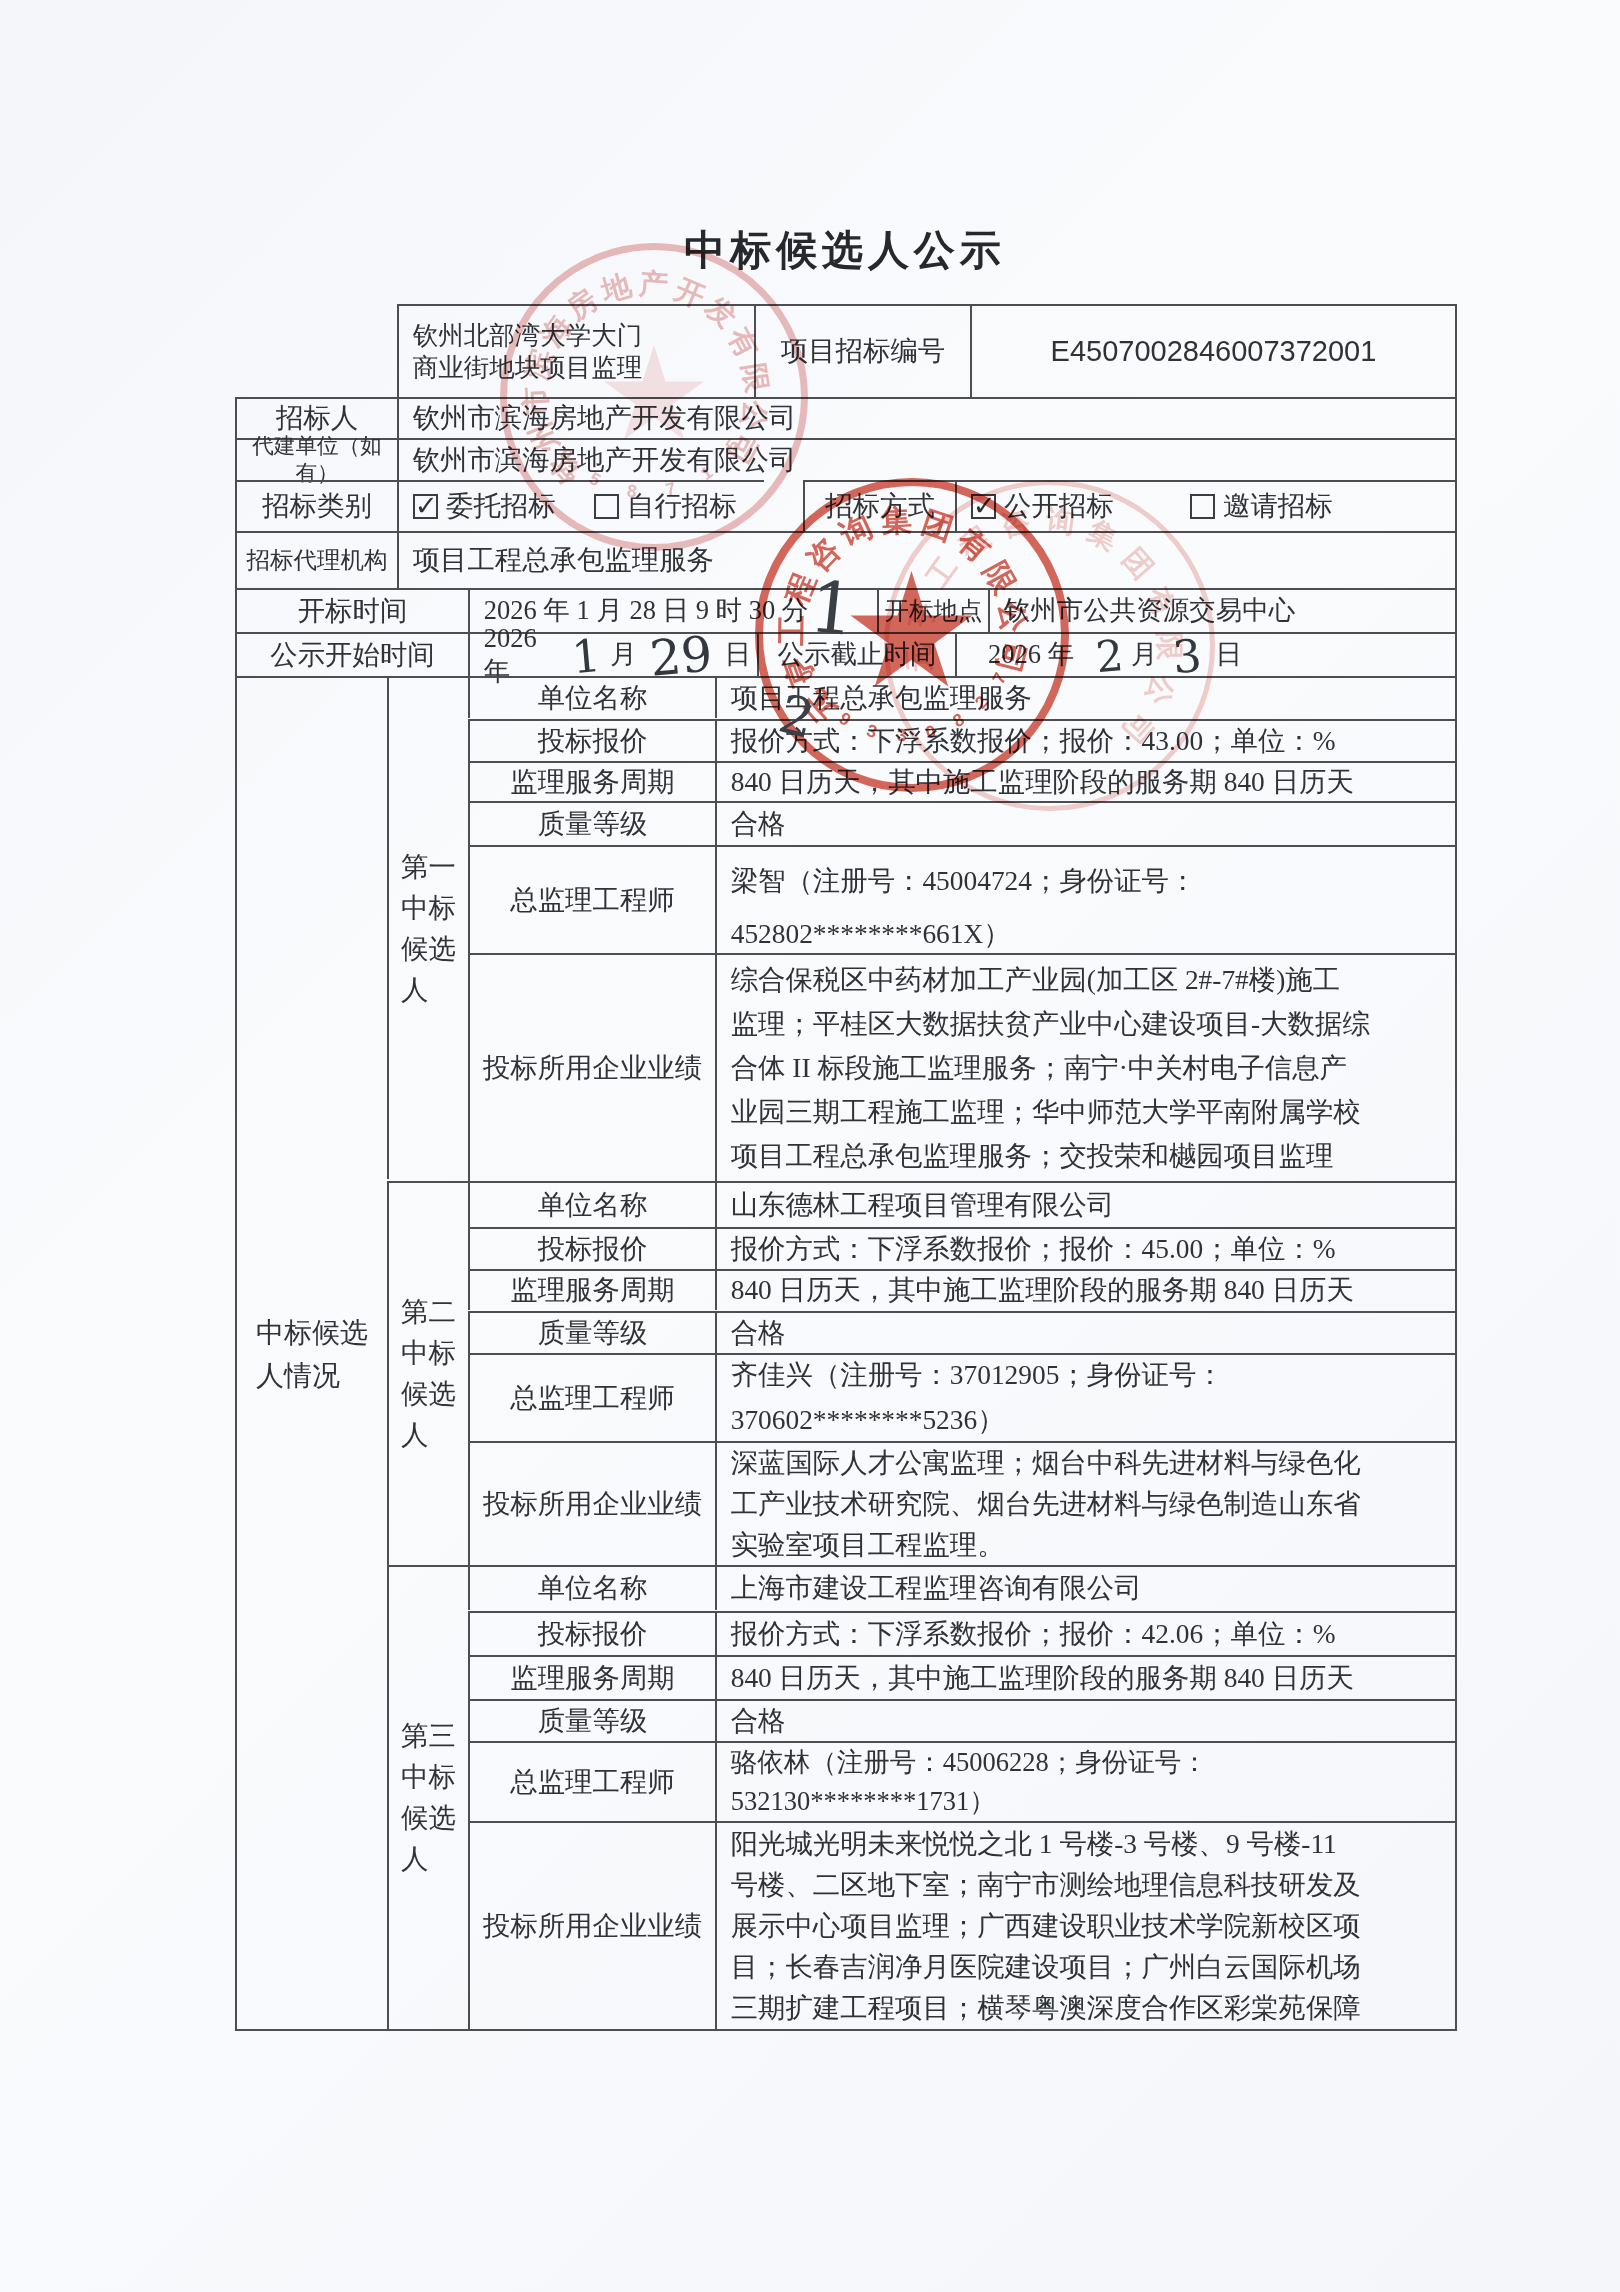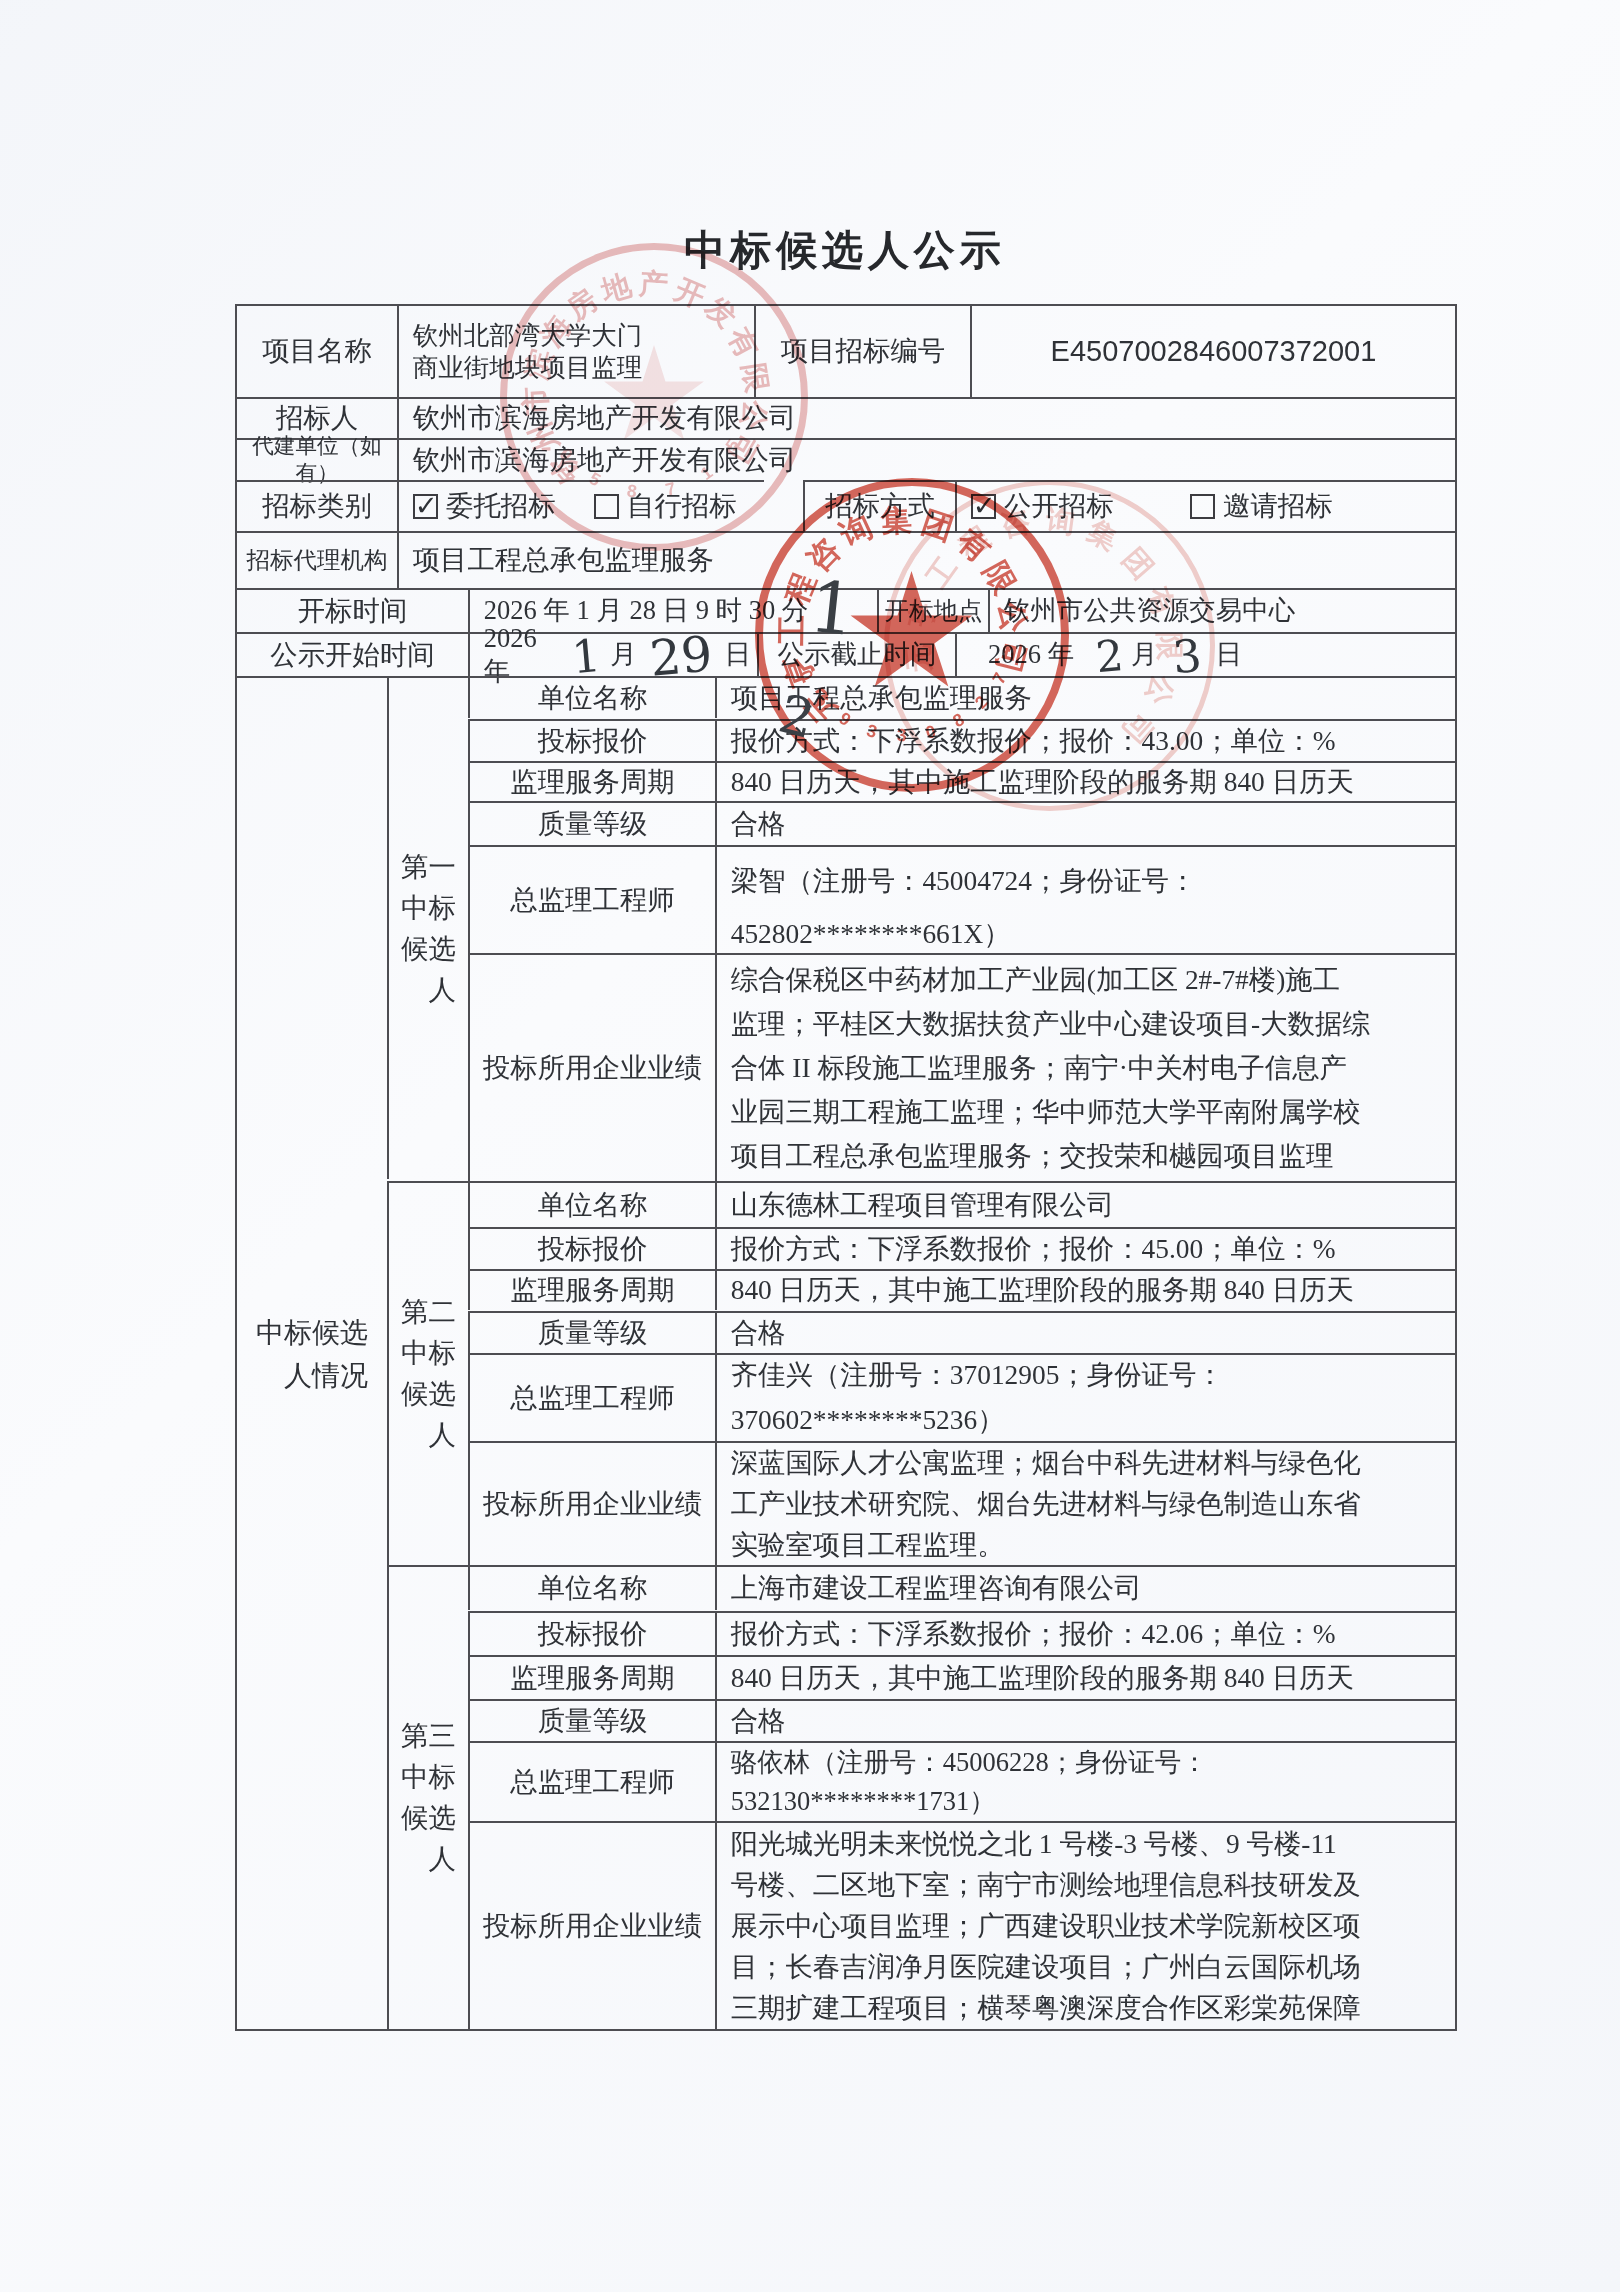--- a/index.html
+++ b/index.html
@@ -12,21 +12,21 @@
   #title{position:absolute;left:235px;top:223px;width:1220px;text-align:center;
         font-size:41px;font-weight:600;letter-spacing:4.9px;color:#26282c;}
   #tbl{position:absolute;left:235px;top:304px;width:1220px;height:1725px;
         border-right:2px solid #4d4d52;border-bottom:2px solid #4d4d52;}
   .cell{position:absolute;box-sizing:border-box;border-left:2px solid #4d4d52;border-top:2px solid #4d4d52;
         display:flex;align-items:center;font-size:27.4px;line-height:1.25;overflow:visible;}
   .lab{justify-content:center;text-align:center;}
   .val{padding:0 5.9px 0 13.7px;}
   .f22{font-size:21.6px;} .f24{font-size:23.5px;} .f25{font-size:24.5px;} .f27{font-size:26.5px;}
   .num{font-family:"Liberation Sans","DejaVu Sans",sans-serif;font-size:29px;justify-content:center;padding:4px;}
-  .vstack{flex-direction:column;justify-content:center;text-align:right;}
+  .vstack{flex-direction:column;justify-content:center;text-align:left;}
   .lines{display:block;}
   .cb{display:inline-block;width:21.6px;height:21.6px;border:2px solid #3c3c41;margin-right:7.8px;
       position:relative;flex:none;}
   .cb.on::after{content:"✓";position:absolute;left:0px;top:-6.9px;font-size:27.4px;color:#2f3237;}
   .opt{display:flex;align-items:center;}
   .hwd{font-family:"DejaVu Serif",serif;font-size:45px;color:#33383e;display:inline-block;
        transform:rotate(-5deg);position:relative;top:2px;}
   .hw-note{position:absolute;font-family:"DejaVu Serif",serif;color:#3a3f45;z-index:6;}
   
   .seal{position:absolute;border-radius:50%;mix-blend-mode:multiply;z-index:5;pointer-events:none;}
@@ -38,21 +38,20 @@
 </style>
 </head>
 <body>
 
 <div id="page">
 
   <div id="title">中标候选人公示</div>
 
   <div id="tbl">
 
-    <div class="cell lab" style="left:0;top:0;width:162px;height:93px">项目名称</div>
     <div class="cell val" style="left:162px;top:0;width:358px;height:93px;font-size:25.5px">
       <span class="lines">钦州北部湾大学大门<br>商业街地块项目监理</span>
     </div>
     <div class="cell lab" style="left:519px;top:0;width:216px;height:93px">项目招标编号</div>
     <div class="cell num" style="left:735px;top:0;width:485px;height:93px">E4507002846007372001</div>
 
     <div class="cell lab" style="left:0;top:93px;width:162px;height:41px">招标人</div>
     <div class="cell val" style="left:162px;top:93px;width:1059px;height:41px">钦州市滨海房地产开发有限公司</div>
 
     <div class="cell lab f22" style="left:0;top:134px;width:162px;height:42px">代建单位（如有）</div>

